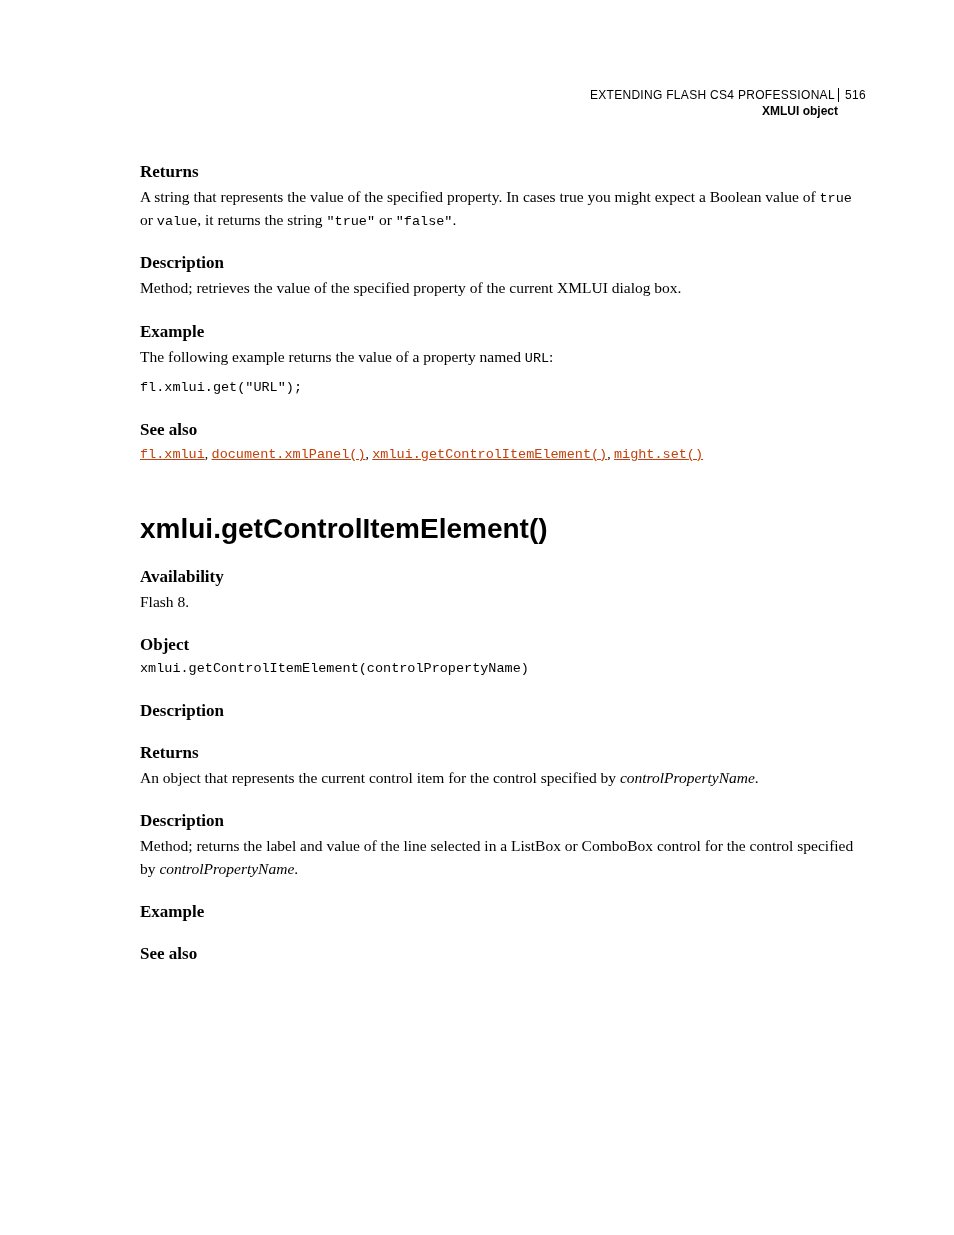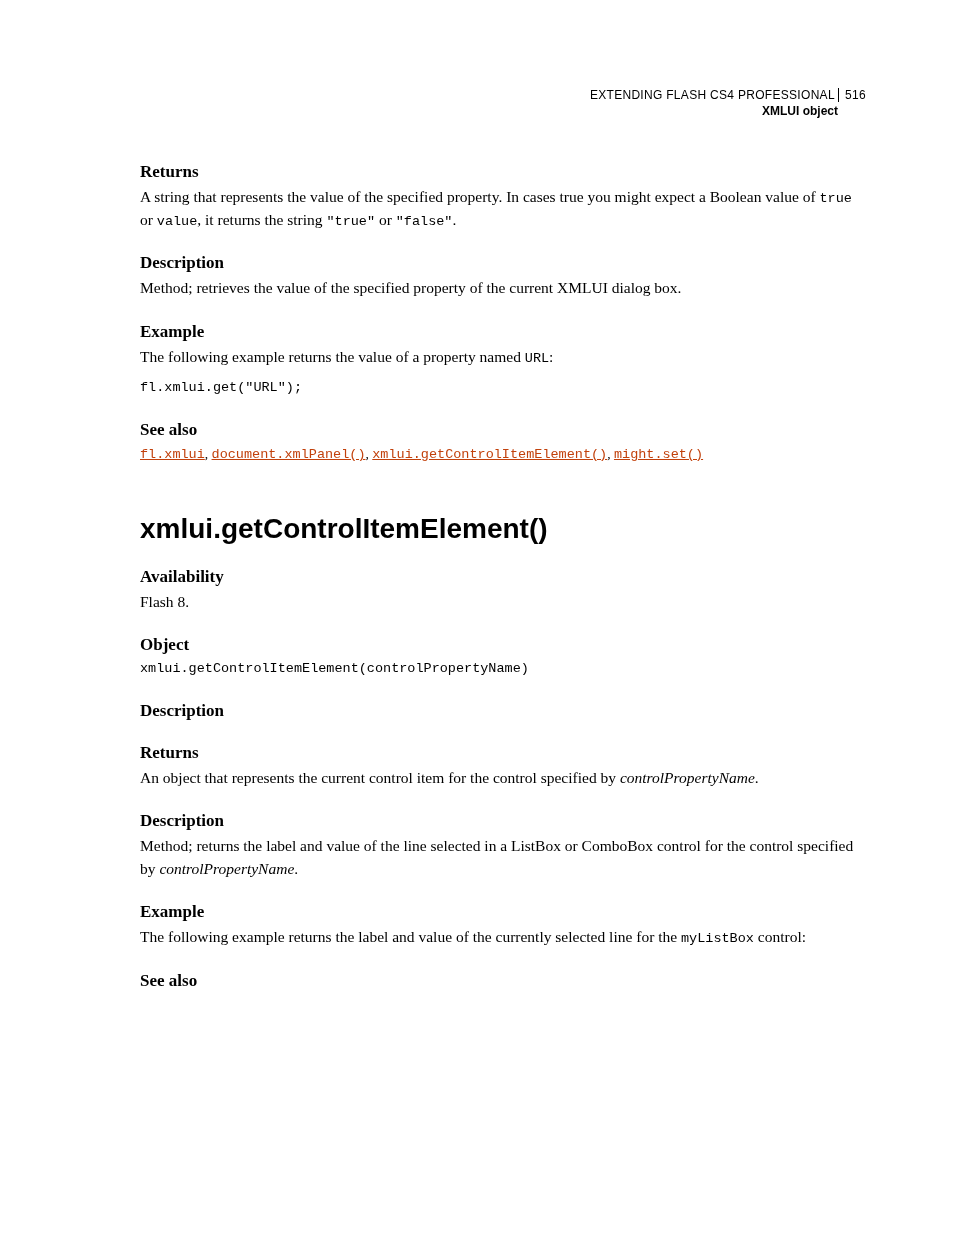--- a/index.html
+++ b/index.html
@@ -131,19 +131,16 @@
   <p class="body-text paragraph">
     <span>An object that represents the current control item for the control specified by </span><span class="italic">controlPropertyName</span><span>.</span>
   </p>
 
   <div class="section-label">Description</div>
   <p class="body-text paragraph">
     <span>Method; returns the label and value of the line selected in a ListBox or ComboBox control for the control specified by </span><span class="italic">controlPropertyName</span><span>.</span>
   </p>
 
   <div class="section-label">Example</div>
-  <p class="body-text paragraph">
-    <span>The following example returns the label and value of the currently selected line for the </span><span class="mono">myListBox</span><span> control:</span>
-  </p>
 
   <div class="section-label">See also</div>
 
 </div>
 
 </body></html>

